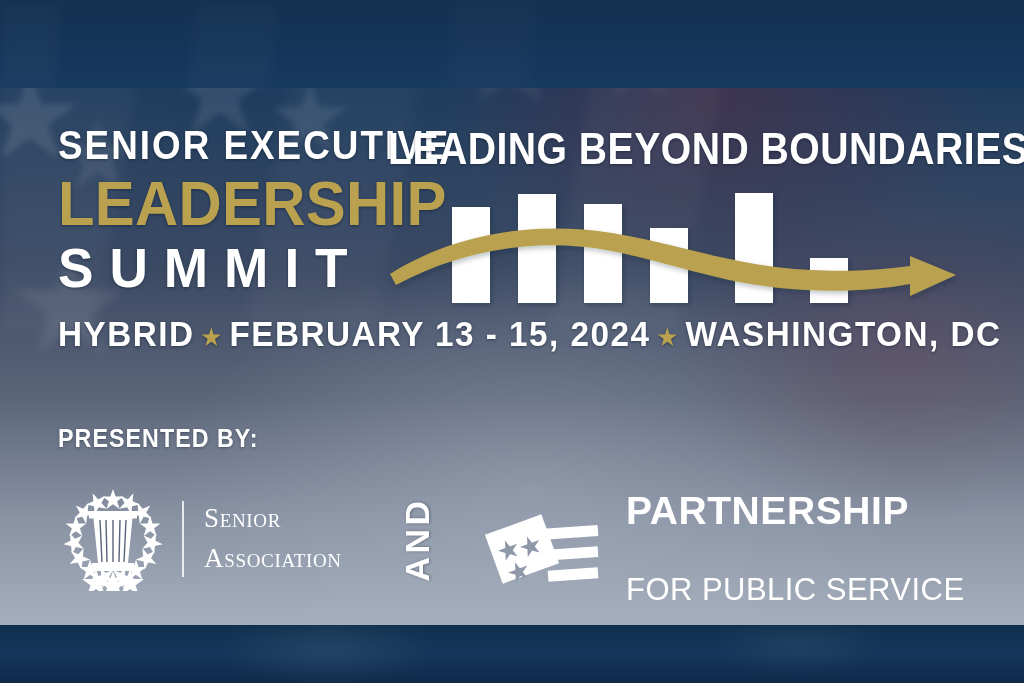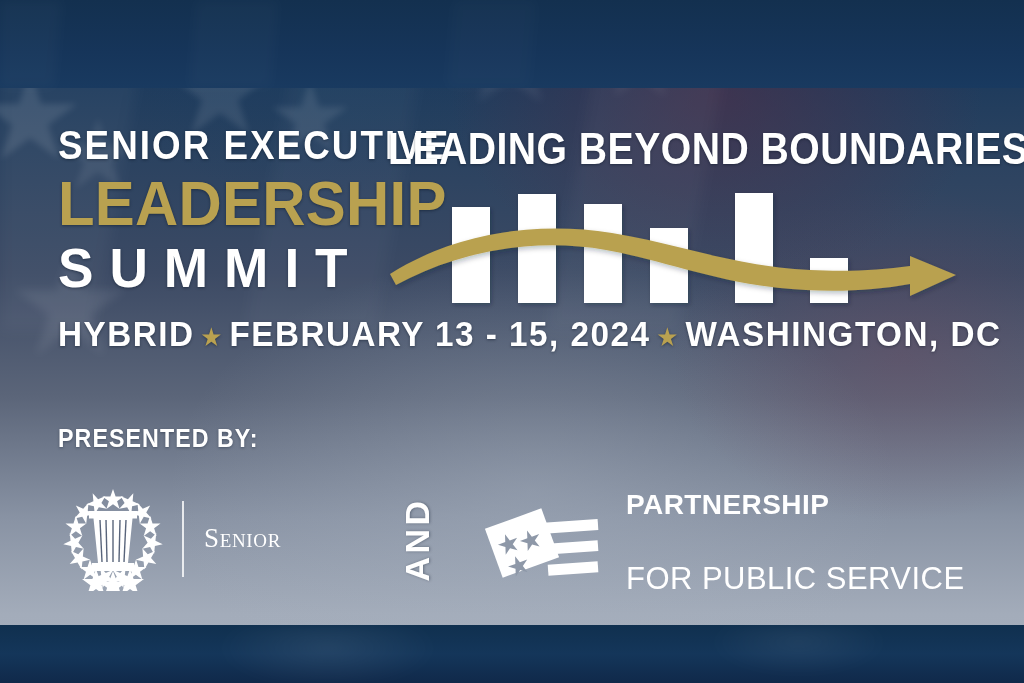--- a/index.html
+++ b/index.html
@@ -158,21 +158,21 @@
     transform:rotate(-90deg);
     font-size:34px;font-weight:700;color:#ffffff;
     letter-spacing:.10em;white-space:nowrap;
     text-shadow:0 1px 3px rgba(6,18,34,.35);
   }
 
   
   .pps{position:absolute;left:478px;top:490px;display:flex;align-items:center;}
   .pps-mark{width:128px;height:96px;flex:none;}
   .pps-words{margin-left:20px;display:flex;flex-direction:column;justify-content:center;color:#fff;}
-  .pps-words .l1{font-size:28px;font-weight:700;letter-spacing:.015em;line-height:1.06;}
+  .pps-words .l1{font-size:39px;font-weight:700;letter-spacing:.015em;line-height:1.06;}
   .pps-words .l2{font-size:31px;font-weight:400;letter-spacing:.015em;line-height:1.1;margin-top:42px;}
 </style>
 </head>
 <body>
 
 <div class="stage">
 
   <div class="bg-base"></div>
   <div class="bg-flagwash"></div>
   <div class="bg-stripes"></div>
@@ -305,20 +305,21 @@
             <line x1="42" y1="33" x2="44" y2="75"></line>
             <line x1="48" y1="33" x2="49" y2="75"></line>
             <line x1="55" y1="33" x2="55" y2="75"></line>
             <line x1="62" y1="33" x2="61" y2="75"></line>
             <line x1="68" y1="33" x2="66" y2="75"></line>
           </g>
         </svg>
         <div class="sea-rule"></div>
         <div class="sea-words">
           <div class="sc">Senior</div>
+          <div class="sc">Association</div>
         </div>
       </div>
     </div>
 
     <div id="and-label">
       <span>AND</span>
     </div>
 
     <div class="pps">
       <svg class="pps-mark" viewBox="0 0 128 96" aria-hidden="true">

